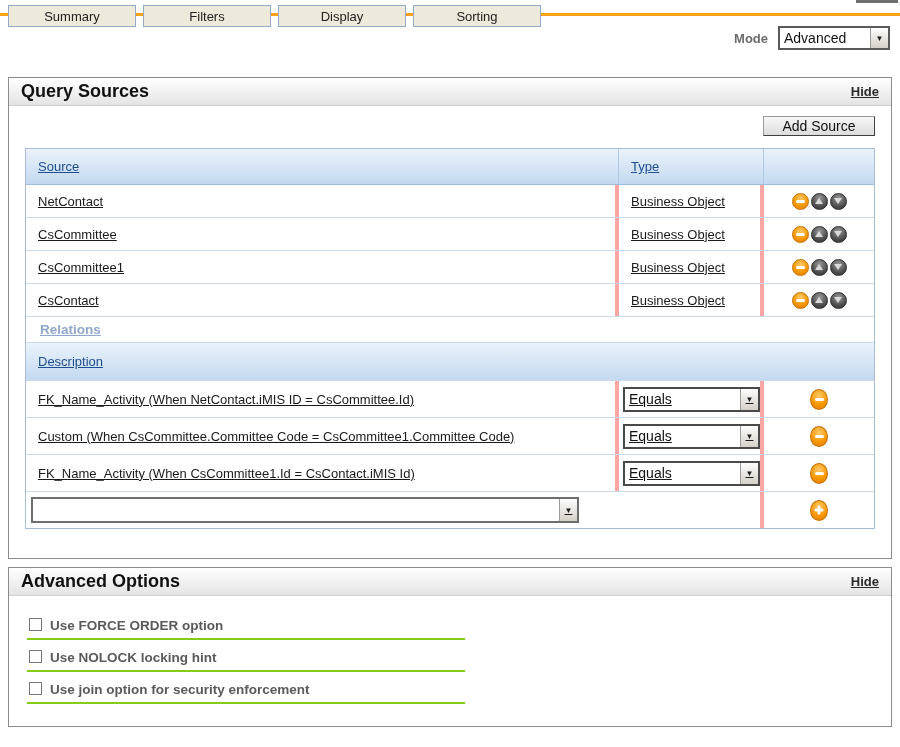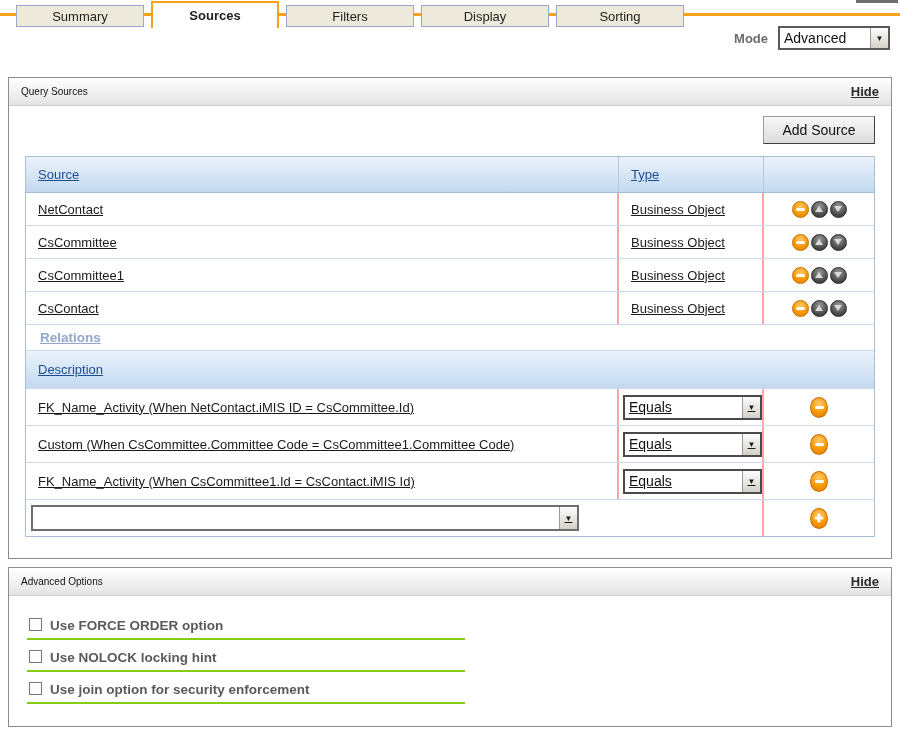--- a/index.html
+++ b/index.html
@@ -3,21 +3,21 @@
 <meta charset="utf-8">
 <style>
   * { box-sizing: border-box; margin: 0; padding: 0; }
   html, body { width: 900px; height: 747px; background: #fff; overflow: hidden; }
   body { font-family: "Liberation Sans", sans-serif; color: #1a1a1a; position: relative; }
 
   
   .win-partial { position: absolute; top: 0; right: 2px; width: 42px; height: 3px; background: #6e6e6e; }
 
   
-  .tabbar { position: relative; height: 16px; display: flex; gap: 7px; padding-left: 16px; }
+  .tabbar { position: relative; height: 16px; display: flex; gap: 7px; padding-left: 8px; }
   .tabline { position: absolute; left: 0; right: 0; bottom: 0; height: 3px; background: #F7A21A; }
   .tab { width: 128px; margin-top: 5px; height: 22px; background: #EDEADB; border: 1px solid #97A8C8;
          display: flex; align-items: center; justify-content: center; font-size: 13px; color: #222;
          z-index: 1; cursor: default; }
   .tab.active { margin-top: 1px; height: 27px; background: #fff; border: 2px solid #F7A21A;
                 border-bottom: none; font-weight: bold; z-index: 2; }
 
   
   .mode-row { display: flex; justify-content: flex-end; align-items: center; margin-top: 9px; padding-right: 10px; height: 26px; }
   .mode-label { font-size: 13px; font-weight: bold; color: #6b6b6b; margin-right: 10px; }
@@ -31,36 +31,36 @@
   .mode-sel { width: 112px; height: 24px; border-width: 2px; border-color: #5a5a5a; }
   .op-sel { width: 141px; }
   .new-sel { width: 548px; height: 26px; border-color: #6e6e6e; }
 
   
   .panel { margin: 0 8px; border: 1px solid #8c8c8c; background: #fff; }
   .panel-qs { margin-top: 26px; height: 482px; }
   .panel-ao { margin-top: 8px; height: 160px; }
   .panel-header { height: 28px; background: linear-gradient(#ffffff, #e4e4e4); border-bottom: 1px solid #cfcfcf;
                   display: flex; align-items: center; justify-content: space-between; padding: 0 12px; }
-  .panel-title { font-size: 10px; font-weight: normal; color: #111; }
+  .panel-title { font-size: 18px; font-weight: bold; color: #111; }
   .hide-link { font-size: 13px; font-weight: bold; color: #2b2b2b; text-decoration: underline; cursor: pointer; }
 
   
   .add-row { display: flex; justify-content: flex-end; padding: 10px 16px 0 0; }
-  .btn { width: 112px; height: 28px; font-family: "Liberation Sans", sans-serif; font-size: 14px; color: #111;
+  .btn { width: 112px; height: 20px; font-family: "Liberation Sans", sans-serif; font-size: 14px; color: #111;
          background: linear-gradient(#f8f8f8, #dcdcdc);
          border: 1px solid; border-color: #9a9a9a #3f3f3f #3f3f3f #9a9a9a; cursor: pointer; }
 
   
   .tbl { margin: 12px 16px 0 16px; border: 1px solid #a9bdd6; }
   .row { display: grid; grid-template-columns: 1fr 145px 110px; border-bottom: 1px solid #c9daee; }
   .row:last-child { border-bottom: none; }
   .row.merged { grid-template-columns: 1fr 110px; }
   .cell { display: flex; align-items: center; padding-left: 12px; font-size: 13px; text-decoration: underline; }
-  .cell.sep { border-right: 2px solid #fca5a5; }
+  .cell.sep { border-right: 4px solid #fca5a5; }
   .thead { height: 36px; background: linear-gradient(#eaf2fb, #c3d9f0); border-bottom: 1px solid #9fbcdd; }
   .thead .cell { color: #1e4e91; font-size: 13px; }
   .thead .cell.sep { border-right: 1px solid #afc8e4; }
   .src-row { height: 33px; background: #fff; }
   .rel-label-row { height: 26px; }
   .rel-label-row .cell { color: #90a8cb; font-weight: bold; font-size: 13.5px; padding-left: 14px; }
   .desc-head { height: 38px; background: linear-gradient(#eaf2fb, #c3d9f0); }
   .desc-head .cell { color: #1e4e91; }
   .rel-row { height: 37px; }
   .new-row { height: 36px; }
@@ -86,21 +86,20 @@
   .opt-label { font-size: 13.5px; font-weight: bold; color: #5a5a5a; position: relative; top: 2px; }
 </style>
 </head>
 <body>
 
 <div class="win-partial"></div>
 
 <div class="tabbar">
   <div class="tabline"></div>
   <div class="tab">Summary</div>
-  <div class="tab active">Sources</div>
   <div class="tab">Filters</div>
   <div class="tab">Display</div>
   <div class="tab">Sorting</div>
 </div>
 
 <div class="mode-row">
   <span class="mode-label">Mode</span>
   <div class="wsel mode-sel">
     <span class="wsel-val">Advanced</span>
     <span class="wsel-btn">▼</span>

